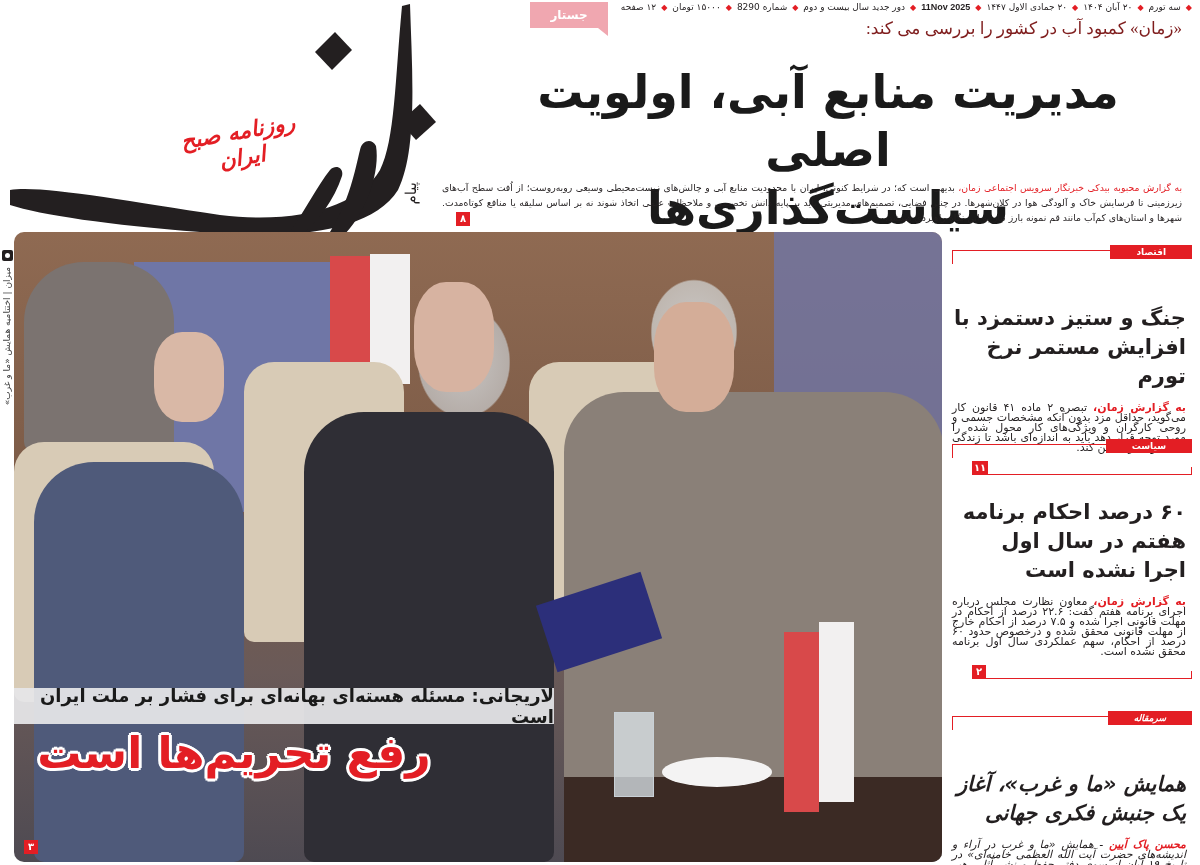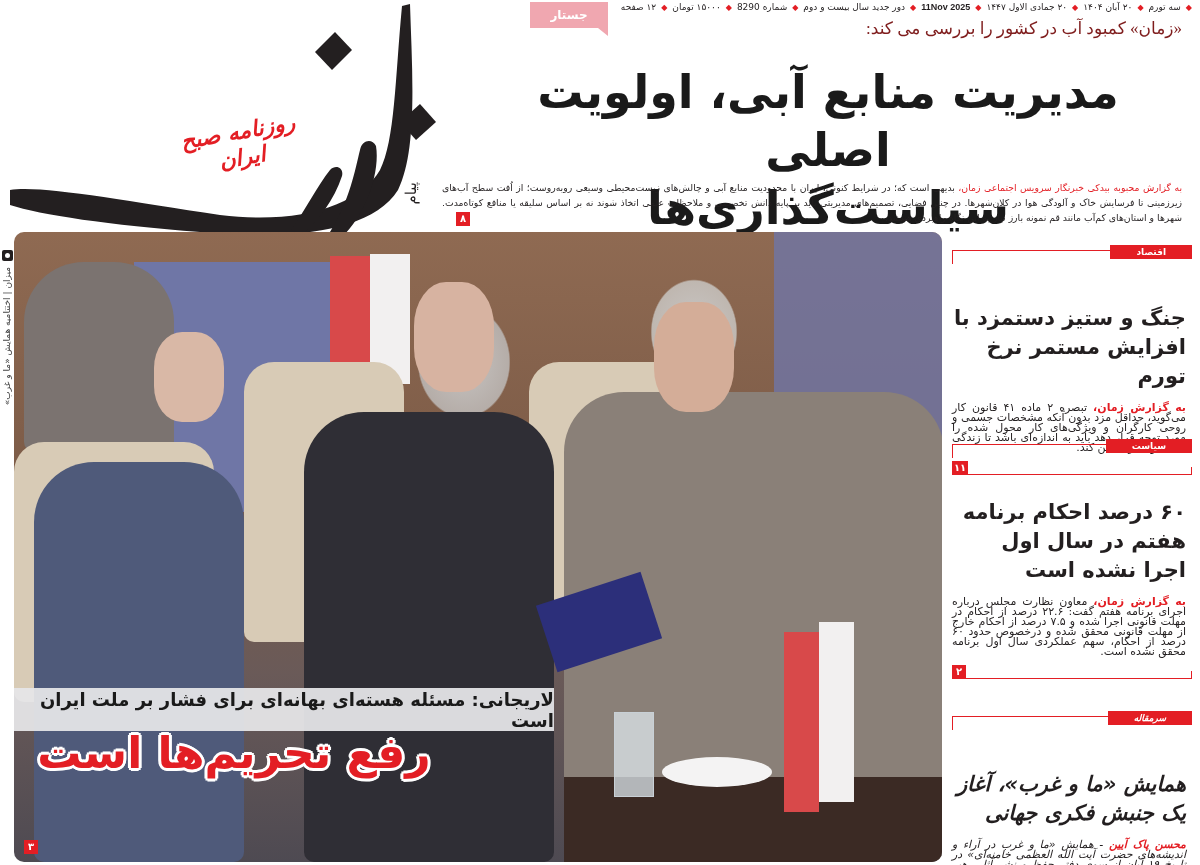--- a/index.html
+++ b/index.html
@@ -86,21 +86,21 @@
 
   .cam-credit {
     position: absolute; left: 0; top: 250px; width: 14px; height: 200px;
     display: flex; flex-direction: column; align-items: center; gap: 6px;
   }
   .cam-icon { width: 11px; height: 11px; background: #231f20; border-radius: 2px; position: relative; }
   .cam-icon:after { content: ""; position: absolute; left: 3px; top: 3px; width: 5px; height: 5px; border-radius: 50%; background: #fff; }
   .cam-text { writing-mode: vertical-rl; transform: rotate(180deg); font-size: 9px; color: #444; white-space: nowrap; }
 
   .photo-sub {
-    position: absolute; left: 14px; top: 688px; width: 540px; height: 43px;
+    position: absolute; left: 14px; top: 688px; width: 540px; height: 36px;
     background: rgba(230,230,232,0.94); font-weight: bold; font-size: 18px;
     display: flex; align-items: center; justify-content: center; color: #1a1a1a;
   }
   .photo-head {
     position: absolute; left: 24px; top: 725px; width: 420px;
     font-weight: bold; font-size: 44px; line-height: 56px; color: #e31e24; text-align: center;
     -webkit-text-stroke: 0;
     text-shadow: 3px 0 #fff, -3px 0 #fff, 0 3px #fff, 0 -3px #fff, 2px 2px #fff, -2px -2px #fff, 2px -2px #fff, -2px 2px #fff;
   }
   .photo-page { position: absolute; left: 24px; top: 840px; }
@@ -118,21 +118,21 @@
   .side h2 {
     font-size: 21px; line-height: 29px; font-weight: bold; text-align: right; color: #231f20;
     padding-right: 6px; margin-bottom: 12px; margin-top: 40px;
   }
   .side p {
     font-size: 11px; line-height: 10px; text-align: justify; color: #231f20; padding-right: 6px;
   }
   .side p .by { color: #e31e24; font-weight: bold; }
   .side .foot {
     position: relative; margin-top: 8px; height: 14px;
-    border-bottom: 1.5px solid #e31e24; border-right: none;
+    border-bottom: 1.5px solid #e31e24; border-right: none; margin-left: 20px;
   }
   .side .foot .page-num { position: absolute; left: 0; bottom: -1px; }
   .side .foot:after { content:""; position:absolute; right:0; bottom:-1px; width:1.5px; height:8px; background:#e31e24; }
 </style>
 </head>
 <body>
 
 <div class="infobar">
   <span class="sep">◆</span>
   <span>سه تورم</span>

